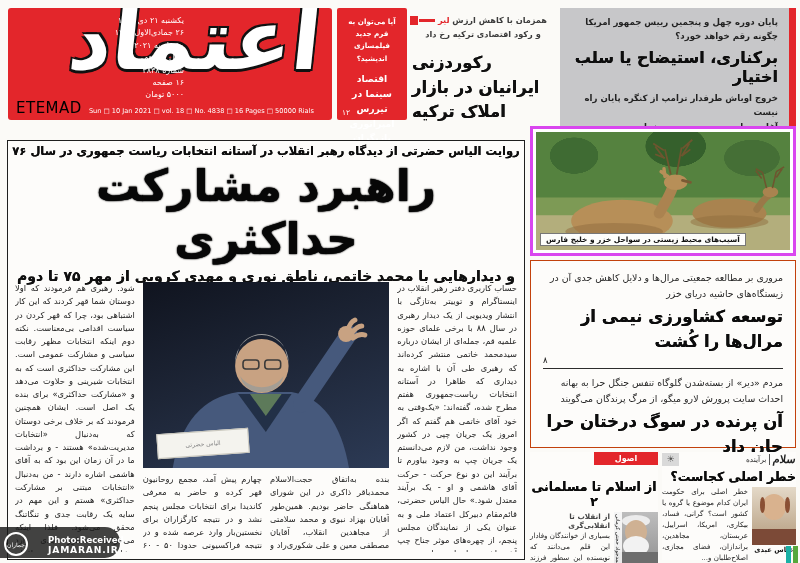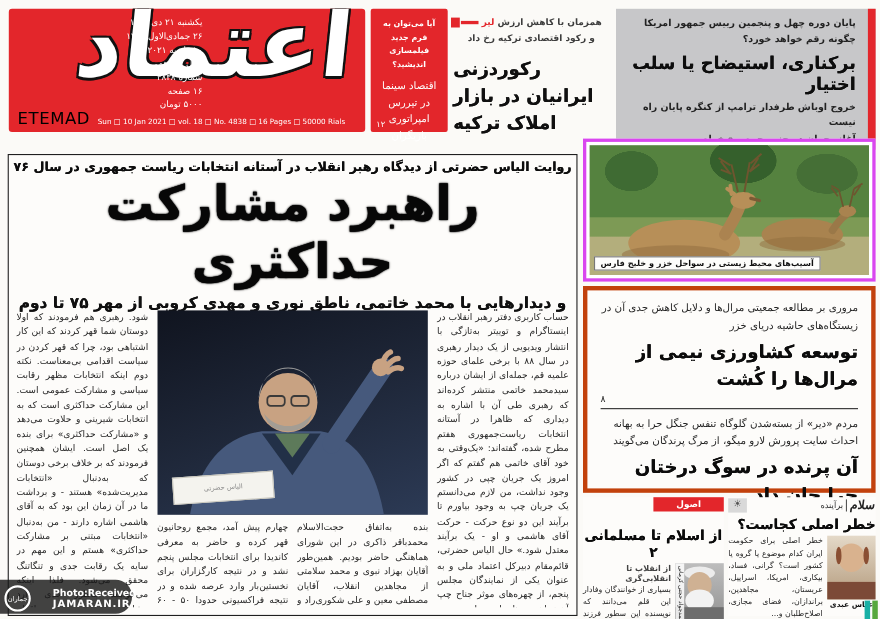--- a/index.html
+++ b/index.html
@@ -26,21 +26,21 @@
   .mast-bottom{position:absolute;left:8px;right:8px;bottom:3px;display:flex;
     align-items:baseline;gap:7px;direction:ltr;z-index:3;}
   .mast-en{color:#000000;font-weight:normal;font-size:15px;letter-spacing:.5px;}
   .mast-info{color:#fff;font-size:6.6px;white-space:nowrap;}
 
   
   .cinema{position:absolute;left:337px;top:8px;width:70px;height:112px;
     background:var(--accent-red);border-radius:2px;color:#fff;direction:rtl;
     padding:8px 5px 4px;text-align:center;}
   .cinema-kicker{font-size:7.2px;font-weight:bold;line-height:1.7;}
-  .cinema-title{font-size:9.3px;font-weight:normal;line-height:1.6;margin-top:7px;}
+  .cinema-title{font-size:9.3px;font-weight:bold;line-height:1.6;margin-top:7px;}
   .cinema-page{position:absolute;bottom:3px;left:5px;font-size:7.5px;color:#fff;}
 
   
   .turkey{position:absolute;left:412px;top:14px;width:142px;direction:rtl;}
   .turkey-kicker{font-size:8.2px;font-weight:bold;color:#3c3c3c;text-align:center;line-height:1.7;}
   .turkey-kicker .redword{color:var(--accent-red);}
   .red-dash{display:inline-block;width:16px;height:3px;background:var(--accent-red);
     vertical-align:middle;margin-right:3px;position:relative;}
   .red-dash::after{content:"";position:absolute;left:-9px;top:-3px;width:8px;height:9px;
     background:var(--accent-red);}
@@ -64,21 +64,21 @@
     background:
       radial-gradient(40px 30px at 15% 20%,#3f6b33 0 60%,transparent 61%),
       radial-gradient(50px 34px at 55% 12%,#35602c 0 60%,transparent 61%),
       radial-gradient(46px 30px at 85% 22%,#456f36 0 60%,transparent 61%),
       linear-gradient(#55823f 0 55%,#7d9a55 56% 70%,#b3ae7c 71% 100%);}
   .deer-caption{position:absolute;left:4px;bottom:4px;background:#fdfdfb;border:1px solid #777;
     color:#111;font-size:7.4px;font-weight:bold;padding:1px 5px;direction:rtl;white-space:nowrap;}
 
   
   .env{position:absolute;left:530px;top:260px;width:266px;height:188px;
-    border:4px solid #c2410c;background:#fdfcfa;direction:rtl;padding:9px 12px 4px;}
+    border:1px solid #c2410c;background:#fdfcfa;direction:rtl;padding:9px 12px 4px;}
   .env-kicker{font-size:9.4px;color:#1f1f1f;line-height:1.7;text-align:right;}
   .env-title{font-size:16.5px;font-weight:bold;color:#0c0c0c;line-height:1.5;margin-top:3px;
     text-align:right;text-shadow:0 0 .6px #0c0c0c;}
   .env-page{font-size:8.5px;color:#222;text-align:left;margin:1px 0 2px;}
   .env-rule{border-top:1.5px solid #2c2c2c;margin:3px 0 6px;}
 
   
   .mainbox{position:absolute;left:7px;top:140px;width:518px;height:420px;
     border:1.5px solid #1f1f1f;background:#fdfcfa;direction:rtl;}
   .main-kicker{text-align:center;font-size:11.5px;font-weight:bold;padding-top:3px;

